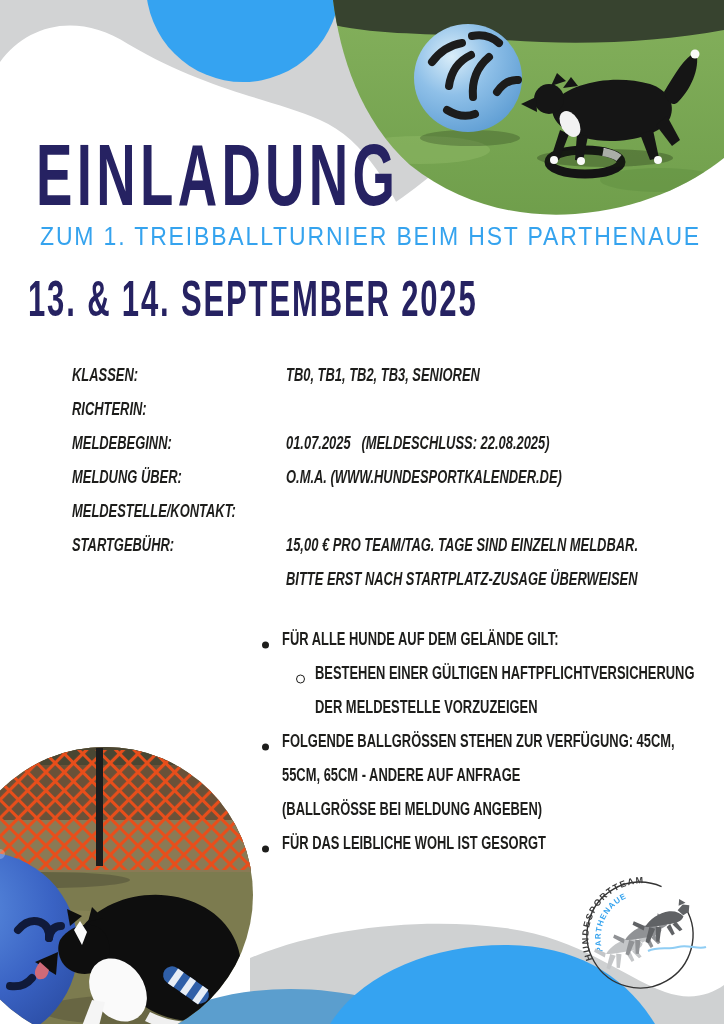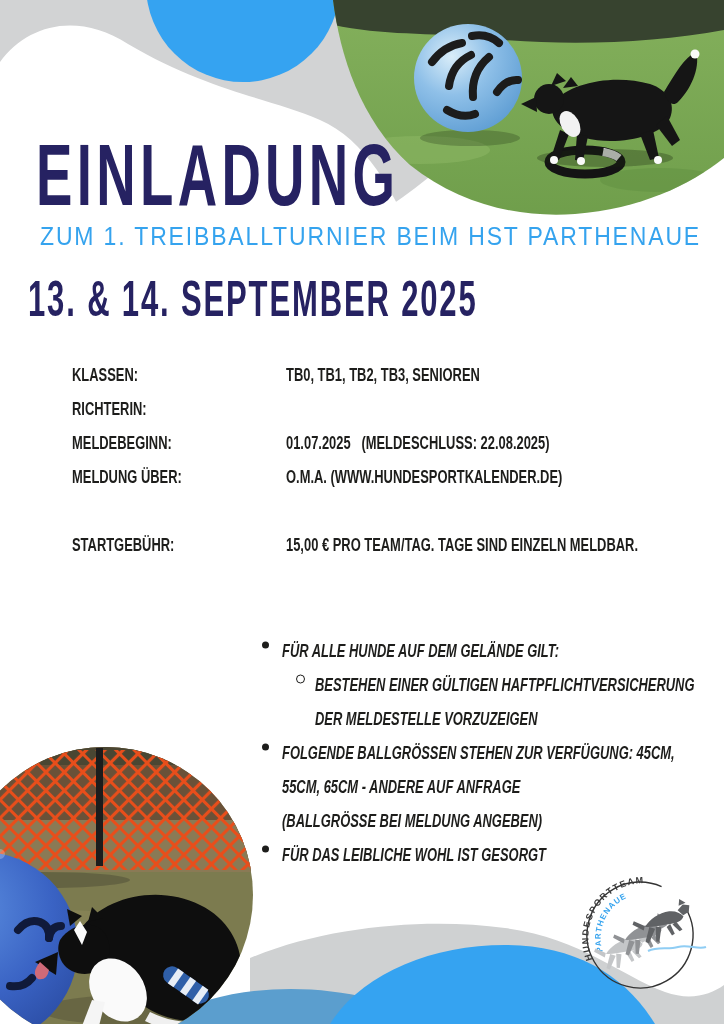--- a/index.html
+++ b/index.html
@@ -27,33 +27,33 @@
     transform:scaleX(0.92);transform-origin:0 0;
   }
   .dateline{
     position:absolute;left:28px;top:270px;z-index:2;
     font-size:50px;font-weight:700;color:var(--navy);
     letter-spacing:3px;white-space:nowrap;
     transform:scaleX(0.62);transform-origin:0 0;
   }
 
   .details{position:absolute;left:72px;top:358px;z-index:2;width:640px;}
-  .det-row{display:flex;height:34px;align-items:center;}
+  .det-row{display:flex;height:34px;align-items:center;font-style:italic;}
   .cell{overflow:visible;flex:none;}
   .cell.lab{width:178px;}
   .cell.val{width:460px;margin-left:36px;}
   .cond{
     display:inline-block;font-size:19px;font-weight:700;color:var(--text);
     white-space:pre;transform:scaleX(0.68);transform-origin:0 50%;
   }
 
   .infos{position:absolute;left:72px;top:628px;z-index:2;width:650px;}
   .infos-label{position:absolute;left:0;top:0;height:34px;display:flex;align-items:center;}
   .info-list{margin-left:190px;}
-  .info-row{position:relative;height:34px;display:flex;align-items:flex-end;font-style:italic;}
+  .info-row{position:relative;height:34px;display:flex;align-items:flex-start;}
   .marker{position:absolute;top:50%;transform:translateY(-50%);}
   .m1{width:7px;height:7px;border-radius:50%;background:var(--text);}
   .m2{width:7px;height:7px;border:1.7px solid var(--text);border-radius:50%;background:transparent;}
 </style>
 </head>
 <body>
 
 <svg class="deco" style="top:0" width="724" height="345" viewBox="0 0 724 345">
   <defs>
     <radialGradient id="ballGrad" cx="35%" cy="30%" r="80%">
@@ -216,25 +216,30 @@
     </div>
     <div class="det-row">
       <div class="cell lab"><span class="cond">MELDEBEGINN:</span></div>
       <div class="cell val"><span class="cond">01.07.2025   (MELDESCHLUSS: 22.08.2025)</span></div>
     </div>
     <div class="det-row">
       <div class="cell lab"><span class="cond">MELDUNG ÜBER:</span></div>
       <div class="cell val"><span class="cond">O.M.A. (WWW.HUNDESPORTKALENDER.DE)</span></div>
     </div>
     <div class="det-row">
+      <div class="cell lab"><span class="cond">MELDESTELLE/KONTAKT:</span></div>
     </div>
     <div class="det-row">
       <div class="cell lab"><span class="cond">STARTGEBÜHR:</span></div>
       <div class="cell val"><span class="cond">15,00 € PRO TEAM/TAG. TAGE SIND EINZELN MELDBAR.</span></div>
     </div>
+    <div class="det-row">
+      <div class="cell lab"><span class="cond"></span></div>
+      <div class="cell val"><span class="cond">BITTE ERST NACH STARTPLATZ-ZUSAGE ÜBERWEISEN</span></div>
+    </div>
   </div>
 
 <div class="infos">
   <div class="info-list">
       <div class="info-row">
         <span class="marker m1" style="left: 0px;"></span>
         <span class="cond" style="margin-left: 20px;">FÜR ALLE HUNDE AUF DEM GELÄNDE GILT:</span>
       </div>
       <div class="info-row">
         <span class="marker m2" style="left: 34px;"></span>

